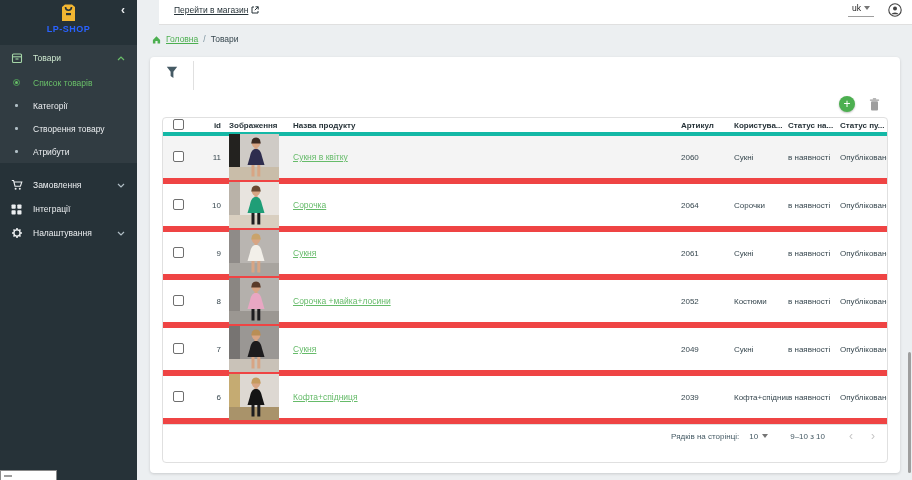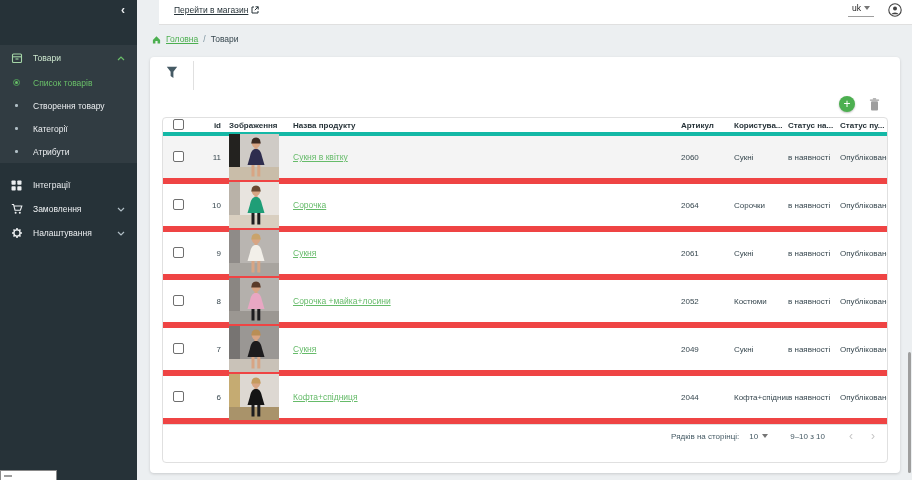--- a/index.html
+++ b/index.html
@@ -80,20 +80,30 @@
   .link-preview { position:absolute; left:0; bottom:0; width:57px; height:10px; background:#fff; border:1px solid #8a8a8a; border-bottom:none; z-index:10; display:flex; align-items:center; }
   .link-preview i { display:block; width:8px; height:2px; background:#9e9e9e; margin-left:3px; }
   svg { display:block; }
 </style>
 </head>
 <body>
 
 <div class="sidebar">
   <div class="side-top">
     <span class="collapse-btn">‹</span>
+    <div class="logo-wrap">
+      <span>
+        <svg width="17" height="18" viewBox="0 0 17 18">
+            <path d="M2 3 L5 0.5 H12 L15 3 V17 H2 Z" fill="#f2b632"></path>
+            <path d="M5.5 3 a3 3.2 0 0 0 6 0" fill="none" stroke="#263238" stroke-width="1.6"></path>
+            <rect x="6" y="9" width="5" height="2.2" fill="#263238"></rect>
+          </svg>
+      </span>
+      <span class="logo-text">LP-SHOP</span>
+    </div>
   </div>
 
   <div class="mgroup">
     <div class="mitem">
       <span class="micon">
         <svg width="12" height="12" viewBox="0 0 12 12" fill="none" stroke="#a5d6a7" stroke-width="1.1">
             <rect x="1.5" y="2" width="9" height="8.5" rx="1"></rect>
             <path d="M1.5 4.8 H10.5"></path>
             <path d="M4.5 7 H7.5"></path>
           </svg>
@@ -110,62 +120,62 @@
           <span class="radio-on">
             <i></i>
           </span>
         </span>
       <span class="sublabel active">Список товарів</span>
     </div>
     <div class="msub">
       <span class="bullet-box">
           <span class="dot"></span>
         </span>
-      <span class="sublabel">Створення товару</span>
+      <span class="sublabel">Категорії</span>
     </div>
     <div class="msub">
       <span class="bullet-box">
           <span class="dot"></span>
         </span>
-      <span class="sublabel">Категорії</span>
+      <span class="sublabel">Створення товару</span>
     </div>
     <div class="msub">
       <span class="bullet-box">
           <span class="dot"></span>
         </span>
       <span class="sublabel">Атрибути</span>
     </div>
   </div>
 
   <div class="menu-rest">
+    <div class="mitem plain">
+      <span class="micon">
+        <svg width="12" height="12" viewBox="0 0 12 12" fill="none" stroke="#eceff1" stroke-width="1.1">
+            <path d="M0.8 1.5 H2.6 L4 7.2 H9.4 L10.8 3 H3"></path>
+            <circle cx="4.6" cy="9.8" r="1" fill="#eceff1" stroke="none"></circle>
+            <circle cx="8.8" cy="9.8" r="1" fill="#eceff1" stroke="none"></circle>
+          </svg>
+      </span>
+      <span class="mlabel">Замовлення</span>
+      <span class="mchev">
+        <svg width="8" height="5" viewBox="0 0 8 5" fill="none" stroke="#b0bec5" stroke-width="1.2">
+            <path d="M1 1 L4 4 L7 1"></path>
+          </svg>
+      </span>
+    </div>
     <div class="mitem plain">
       <span class="micon">
         <svg width="11" height="11" viewBox="0 0 11 11" fill="#eceff1">
             <rect x="0.5" y="0.5" width="4.2" height="4.2" rx="0.8"></rect>
             <rect x="6.3" y="0.5" width="4.2" height="4.2" rx="0.8"></rect>
             <rect x="0.5" y="6.3" width="4.2" height="4.2" rx="0.8"></rect>
             <rect x="6.3" y="6.3" width="4.2" height="4.2" rx="0.8"></rect>
           </svg>
       </span>
       <span class="mlabel">Інтеграції</span>
-    </div>
-    <div class="mitem plain">
-      <span class="micon">
-        <svg width="12" height="12" viewBox="0 0 12 12" fill="none" stroke="#eceff1" stroke-width="1.1">
-            <path d="M0.8 1.5 H2.6 L4 7.2 H9.4 L10.8 3 H3"></path>
-            <circle cx="4.6" cy="9.8" r="1" fill="#eceff1" stroke="none"></circle>
-            <circle cx="8.8" cy="9.8" r="1" fill="#eceff1" stroke="none"></circle>
-          </svg>
-      </span>
-      <span class="mlabel">Замовлення</span>
-      <span class="mchev">
-        <svg width="8" height="5" viewBox="0 0 8 5" fill="none" stroke="#b0bec5" stroke-width="1.2">
-            <path d="M1 1 L4 4 L7 1"></path>
-          </svg>
-      </span>
     </div>
     <div class="mitem plain">
       <span class="micon">
         <svg width="12" height="12" viewBox="0 0 12 12">
             <g stroke="#eceff1" stroke-width="1.6">
               <path d="M6 1 V11 M1 6 H11 M2.5 2.5 L9.5 9.5 M9.5 2.5 L2.5 9.5"></path>
             </g>
             <circle cx="6" cy="6" r="3.1" fill="#263238"></circle>
             <circle cx="6" cy="6" r="3.1" fill="none" stroke="#eceff1" stroke-width="1.4"></circle>
             <circle cx="6" cy="6" r="1" fill="#263238"></circle>
@@ -392,21 +402,21 @@
                 <rect x="25.5" y="12.5" width="3" height="4" fill="#d8a584"></rect>
                 <circle cx="27" cy="9.5" r="4.2" fill="#d8a584"></circle>
                 <path d="M23 5.8 a4.6 4.6 0 0 1 8 0 l0.8 3.6 h-9.6 Z" fill="#c59b5f"></path>
                 <path d="M27 15 C23.5 15 22 17.5 21 22.5 L18.5 31 L35.5 31 L33 22.5 C32 17.5 30.5 15 27 15 Z" fill="#141414"></path>
                 <rect x="22.5" y="31" width="3" height="11.5" fill="#1d1d1f"></rect>
                 <rect x="28.3" y="31" width="3" height="11.5" fill="#1d1d1f"></rect>
               </svg>
             </span>
           </div>
     <div class="cell c-name"><a class="plink">Кофта+спідниця</a></div>
-    <div class="cell">2044</div>
+    <div class="cell">2039</div>
     <div class="cell">Кофта+спідниц</div>
     <div class="cell">в наявності</div>
     <div class="cell">Опубліковано</div>
   </div>
 </div>
 
     <div class="tfoot">
       <span class="rpp-label">Рядків на сторінці:</span>
       <span class="rpp-select">
         <span>10</span>

